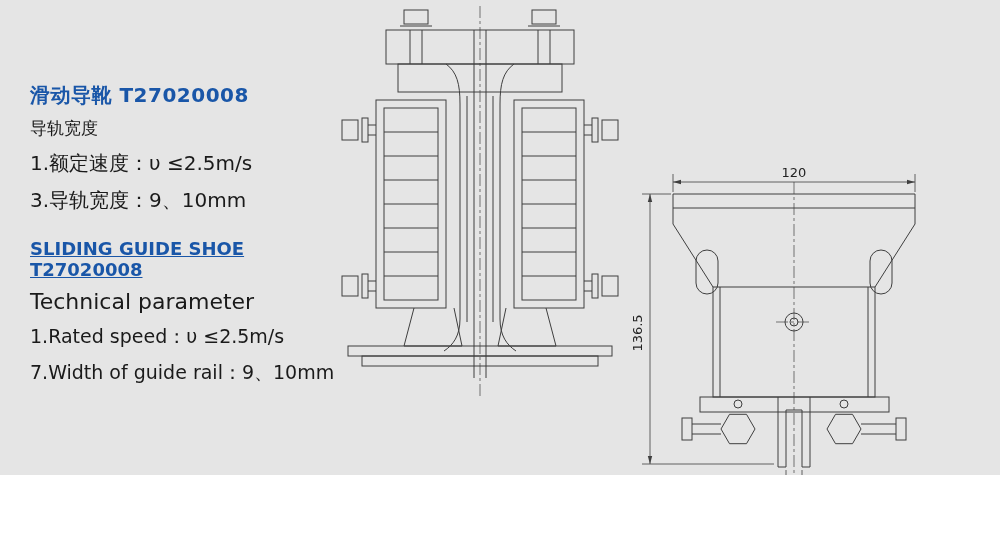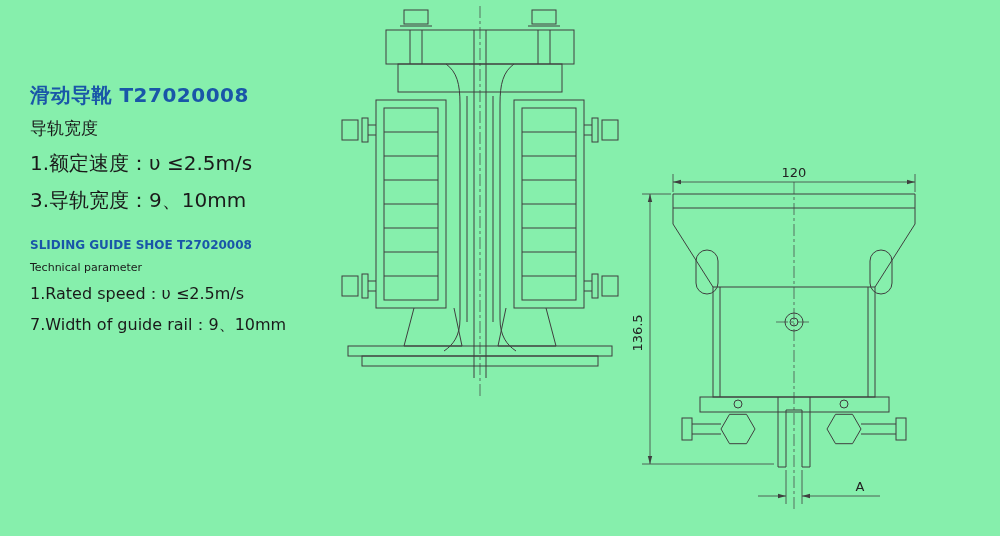--- a/index.html
+++ b/index.html
@@ -1,27 +1,27 @@
 <!DOCTYPE html>
 <html style="--accent: #1956a8; --ln: #3f3f3f; --ink: #1a1a1a;"><head>
 <meta charset="utf-8">
 <style>
   :root { --accent:#1956a8; --ink:#1a1a1a; --ln:#3f3f3f; }
   * { box-sizing:border-box; }
   html,body { margin:0; padding:0; background:#fff; }
   body { font-family:"DejaVu Sans","Liberation Sans",sans-serif; color:var(--ink); }
-  .page { position:relative; width:1000px; height:536px; background:#86efac; overflow:hidden;padding-left:7px; }
+  .page { position:relative; width:1000px; height:475px; background:#e5e5e5; overflow:hidden;padding-left:7px; }
 
   .info { position:absolute; left:30px; top:82px; width:310px; }
   .info h1 { font-size:20px; font-weight:700; color:var(--accent); margin:0 0 8px; letter-spacing:.5px; }
-  .info h2 { font-size:12px; font-weight:600; color:var(--accent); margin:24px 0 9px; }
+  .info h2 { font-size:18px; font-weight:600; color:var(--accent); margin:24px 0 9px;text-decoration:underline; }
   .info .sub { font-size:17px; margin:0 0 10px; }
   .info p.line { font-size:20px; margin:0 0 10px; }
-  .info .en p.line { font-size:16px; }
-  .info .en .sub { font-size:11px; }
+  .info .en p.line { font-size:19px; }
+  .info .en .sub { font-size:22px; }
 
   svg.drawing { position:absolute; }
   svg .s line, svg .s rect, svg .s path, svg .s circle, svg .s polygon {
     fill:none; stroke:var(--ln); stroke-width:1; }
   svg line.cl { stroke:var(--ln); stroke-width:.7; stroke-dasharray:12 3 3 3; }
   svg .dim line { fill:none; stroke:var(--ln); stroke-width:.8; }
   svg text { font-family:"DejaVu Sans","Liberation Sans",sans-serif; font-size:13px; fill:#222; }
 </style>
 </head>
 <body>

